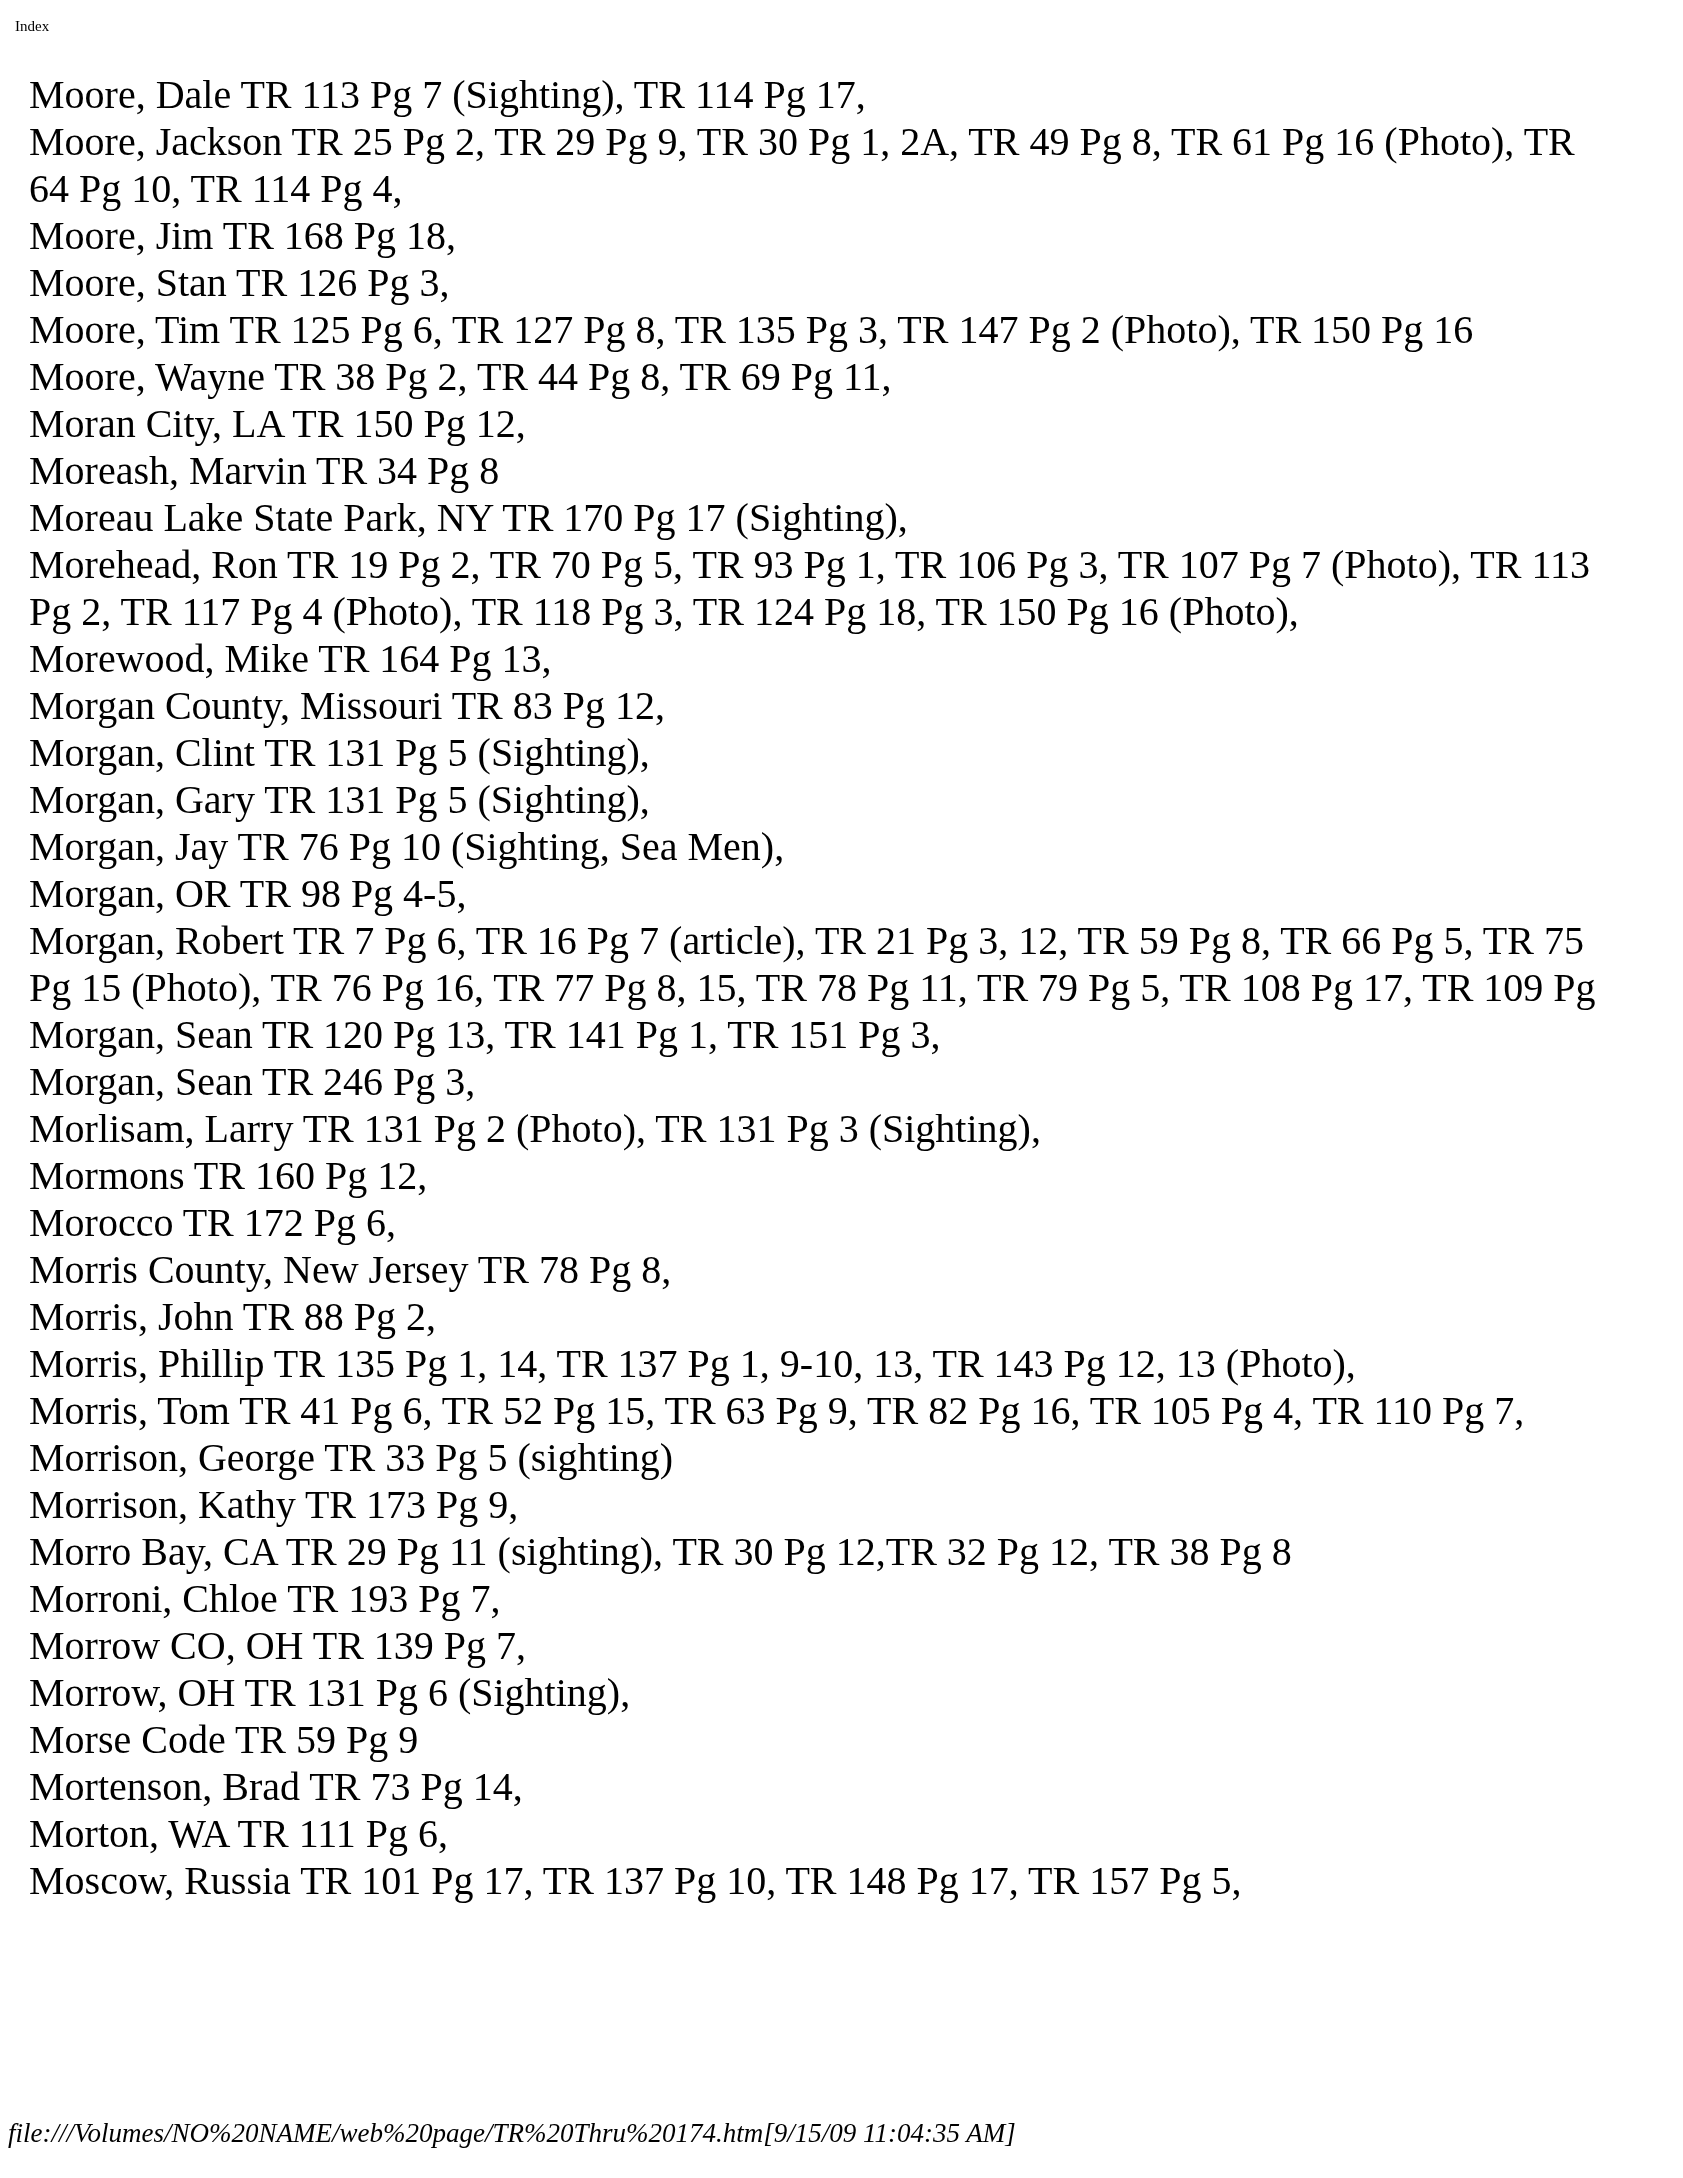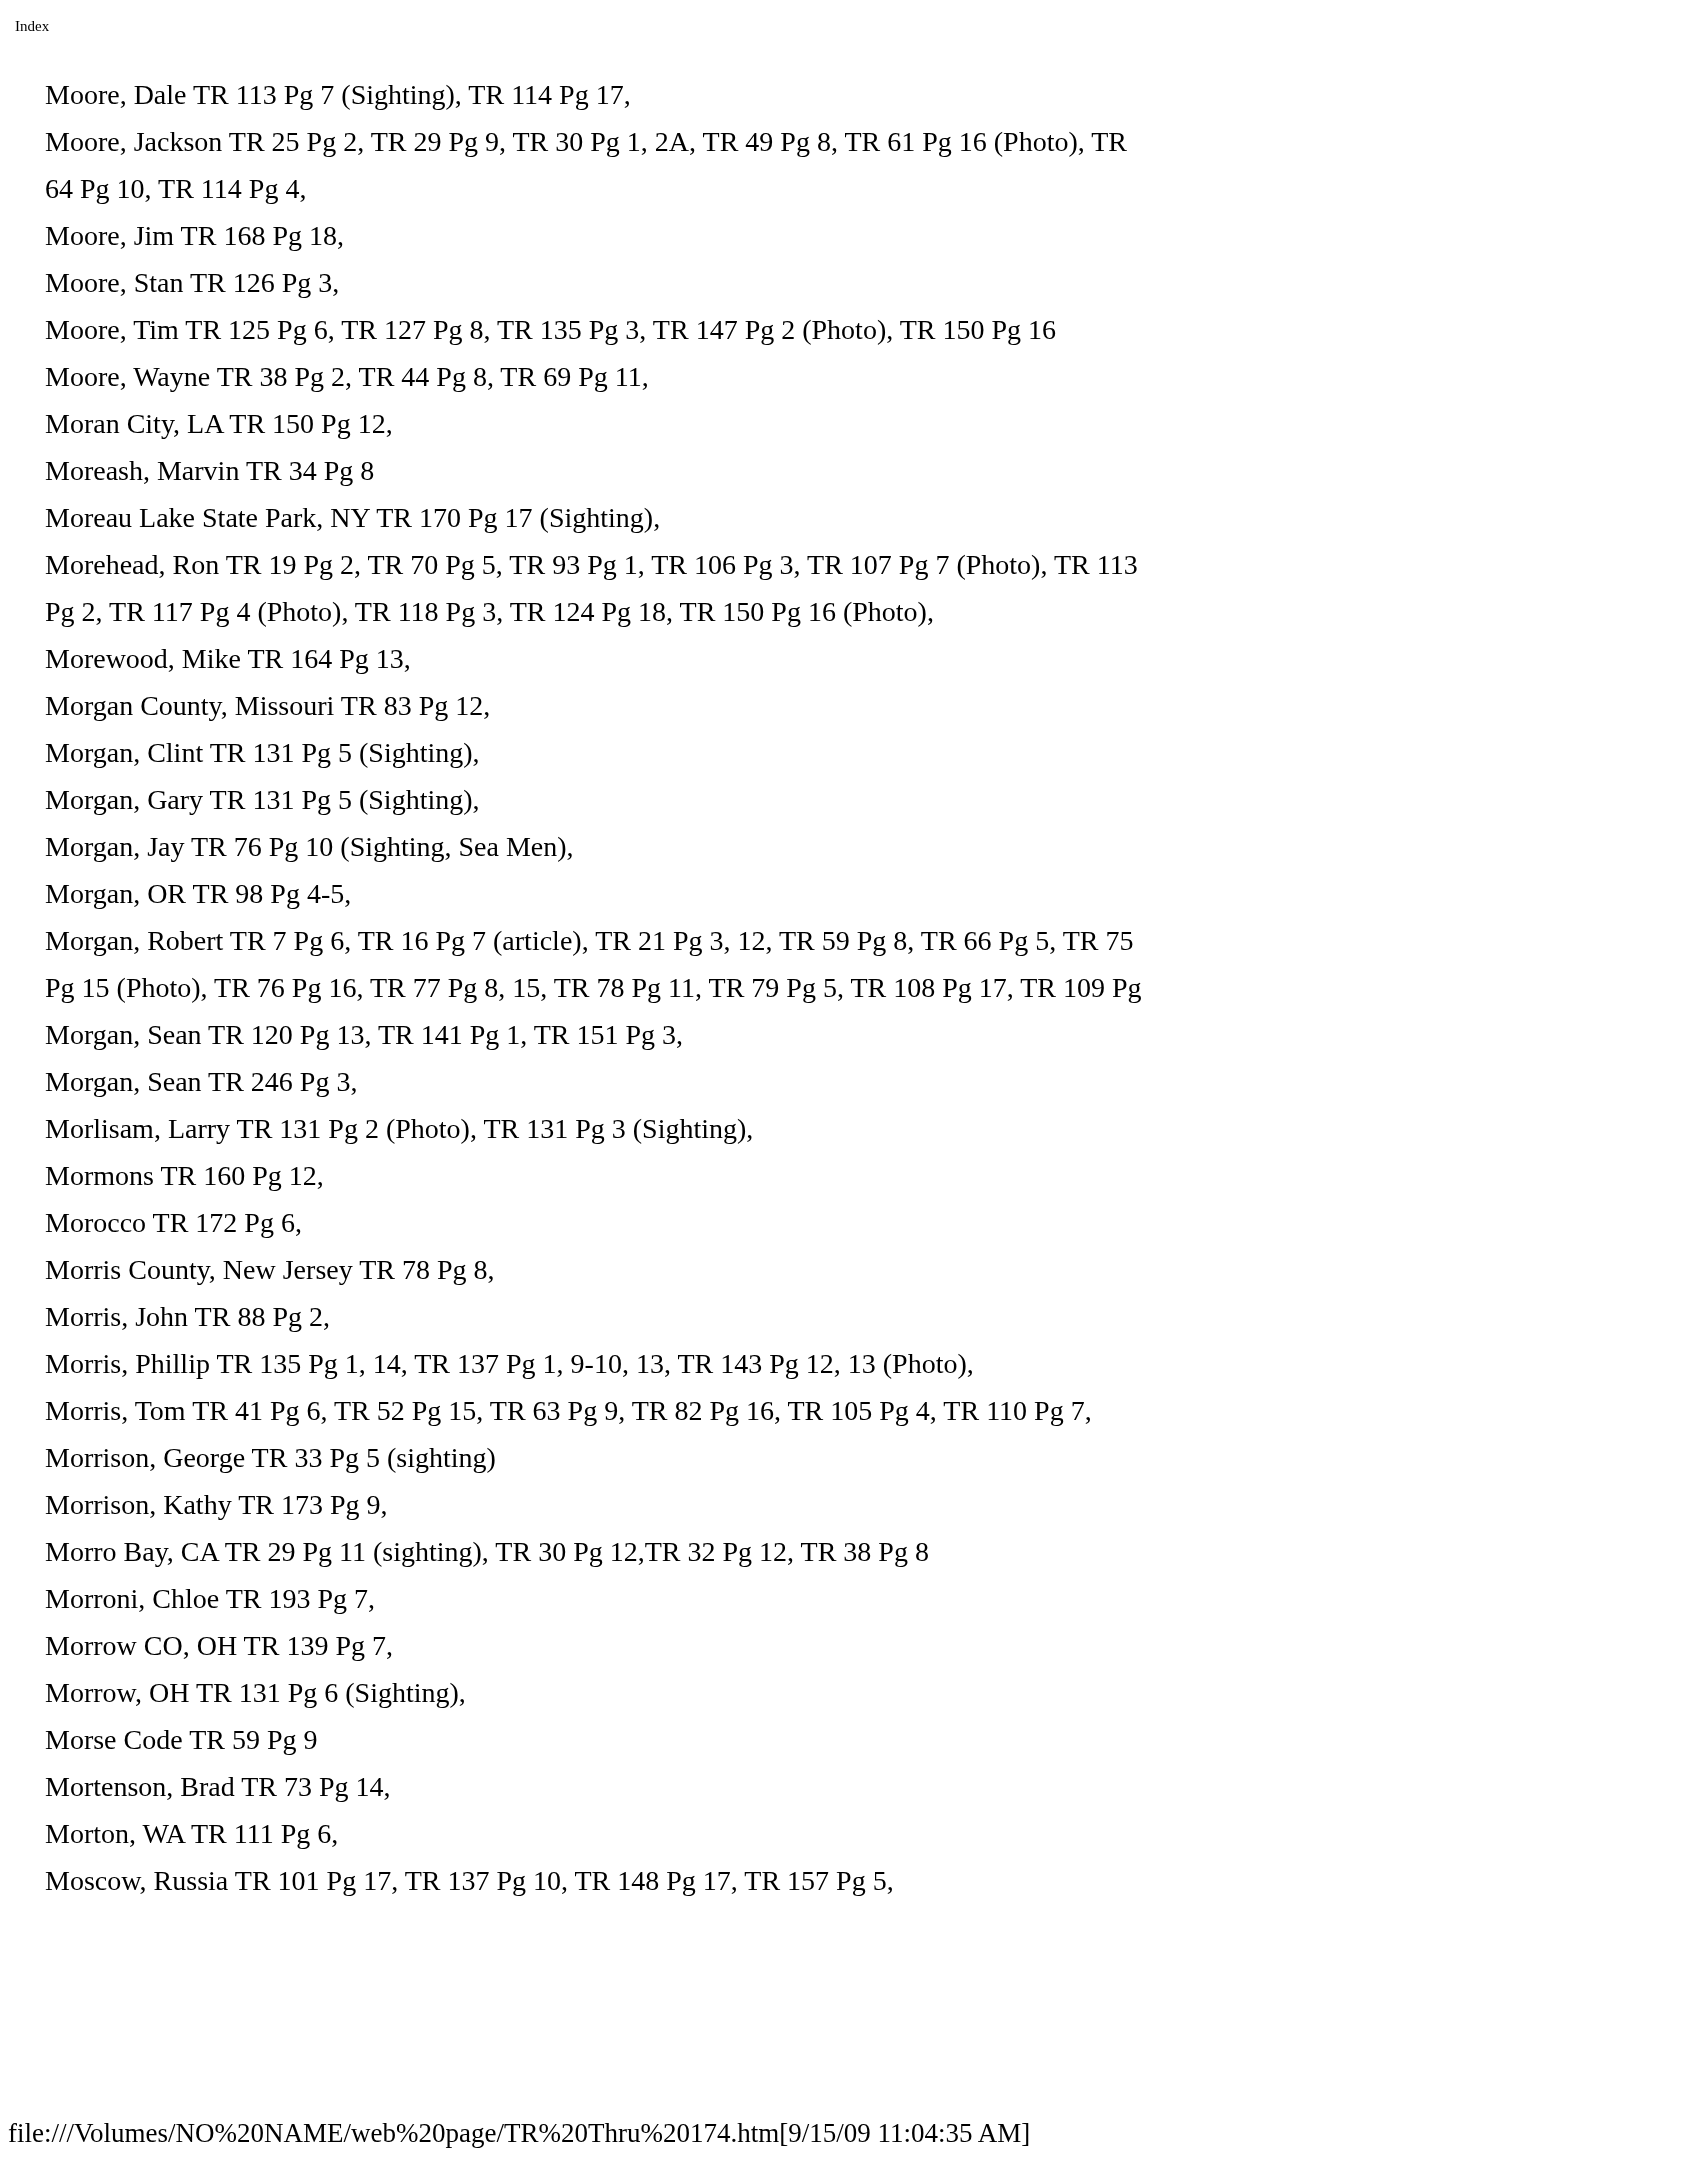--- a/index.html
+++ b/index.html
@@ -18,36 +18,37 @@
   .page-header {
     position: absolute;
     left: 15px;
     top: 13px;
     font-size: 15px;
     line-height: 26px;
     white-space: nowrap;
   }
   .index-list {
     position: absolute;
-    left: 45px;
+    left: 29px;
     top: 71px;
-    font-size: 28px;
+    font-size: 40px;
     line-height: 47px;
     white-space: nowrap;
   }
   .index-line {
     white-space: nowrap;
   }
   .page-footer {
     position: absolute;
     left: 8px;
     top: 2118px;
     font-size: 27px;
     line-height: 31px;
     white-space: nowrap;
+    font-style: italic;
   }
 </style>
 </head>
 <body>
 
 <div class="page-header">Index</div>
 
 <div class="index-list">
     <div class="index-line">Moore, Dale TR 113 Pg 7 (Sighting), TR 114 Pg 17,</div>
     <div class="index-line">Moore, Jackson TR 25 Pg 2, TR 29 Pg 9, TR 30 Pg 1, 2A, TR 49 Pg 8, TR 61 Pg 16 (Photo), TR</div>

